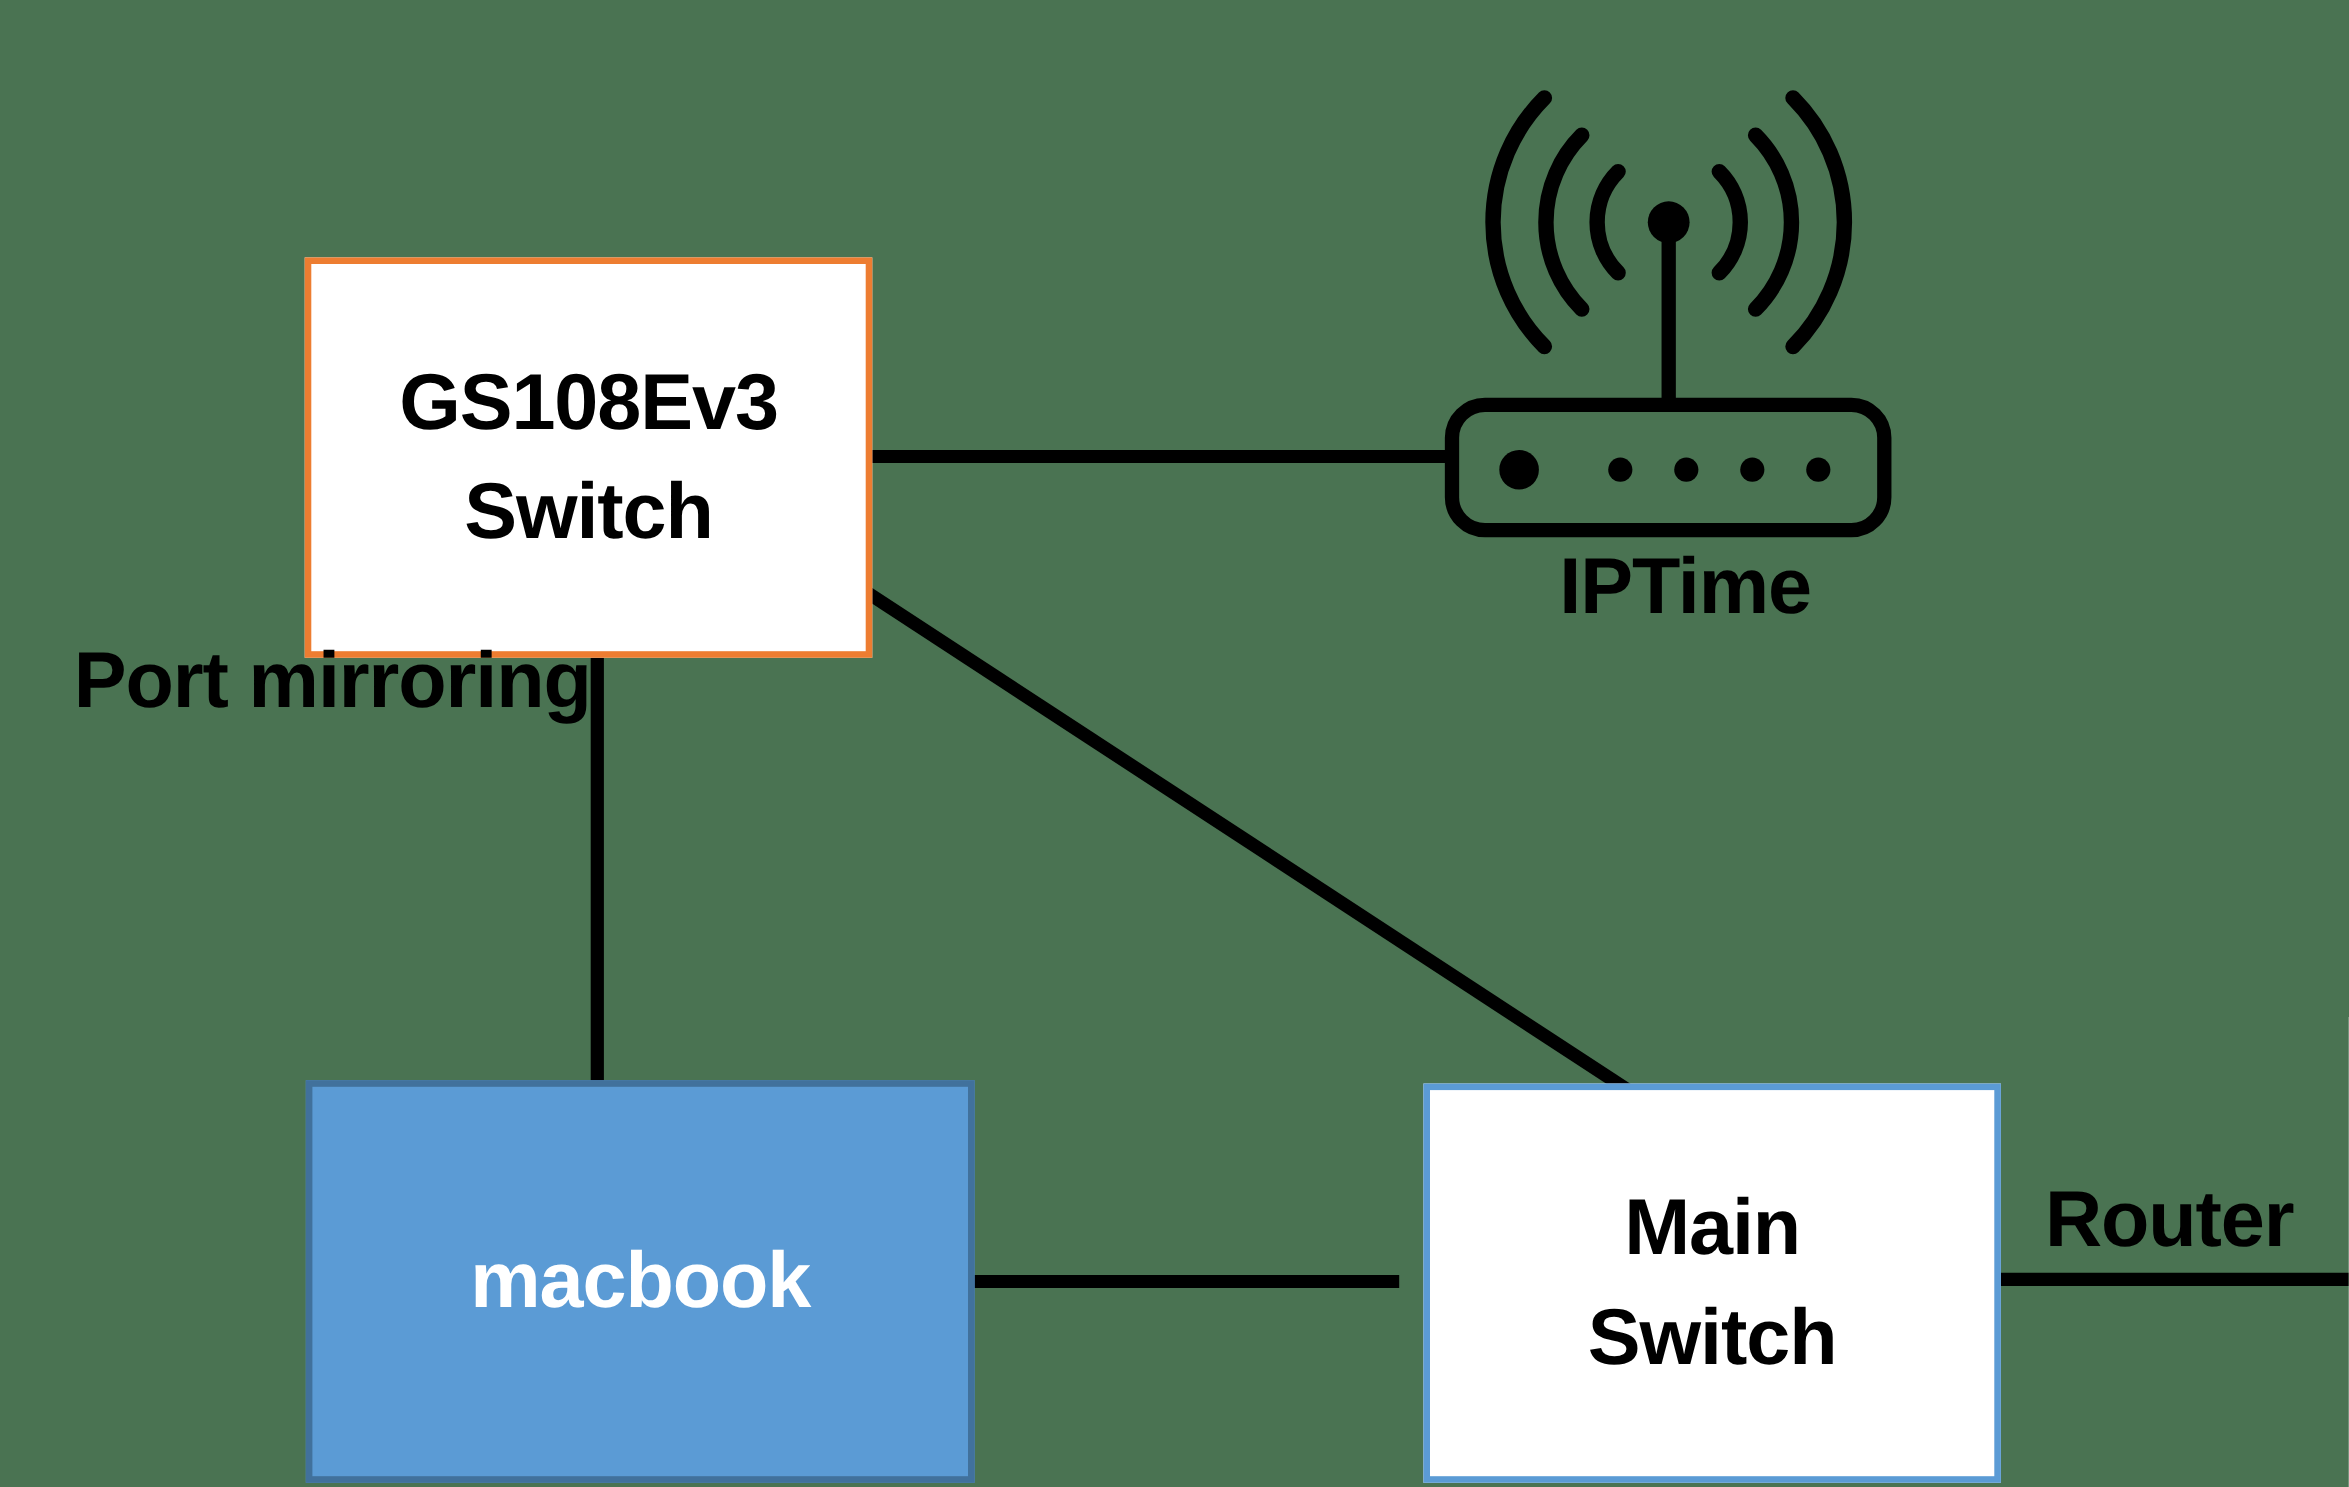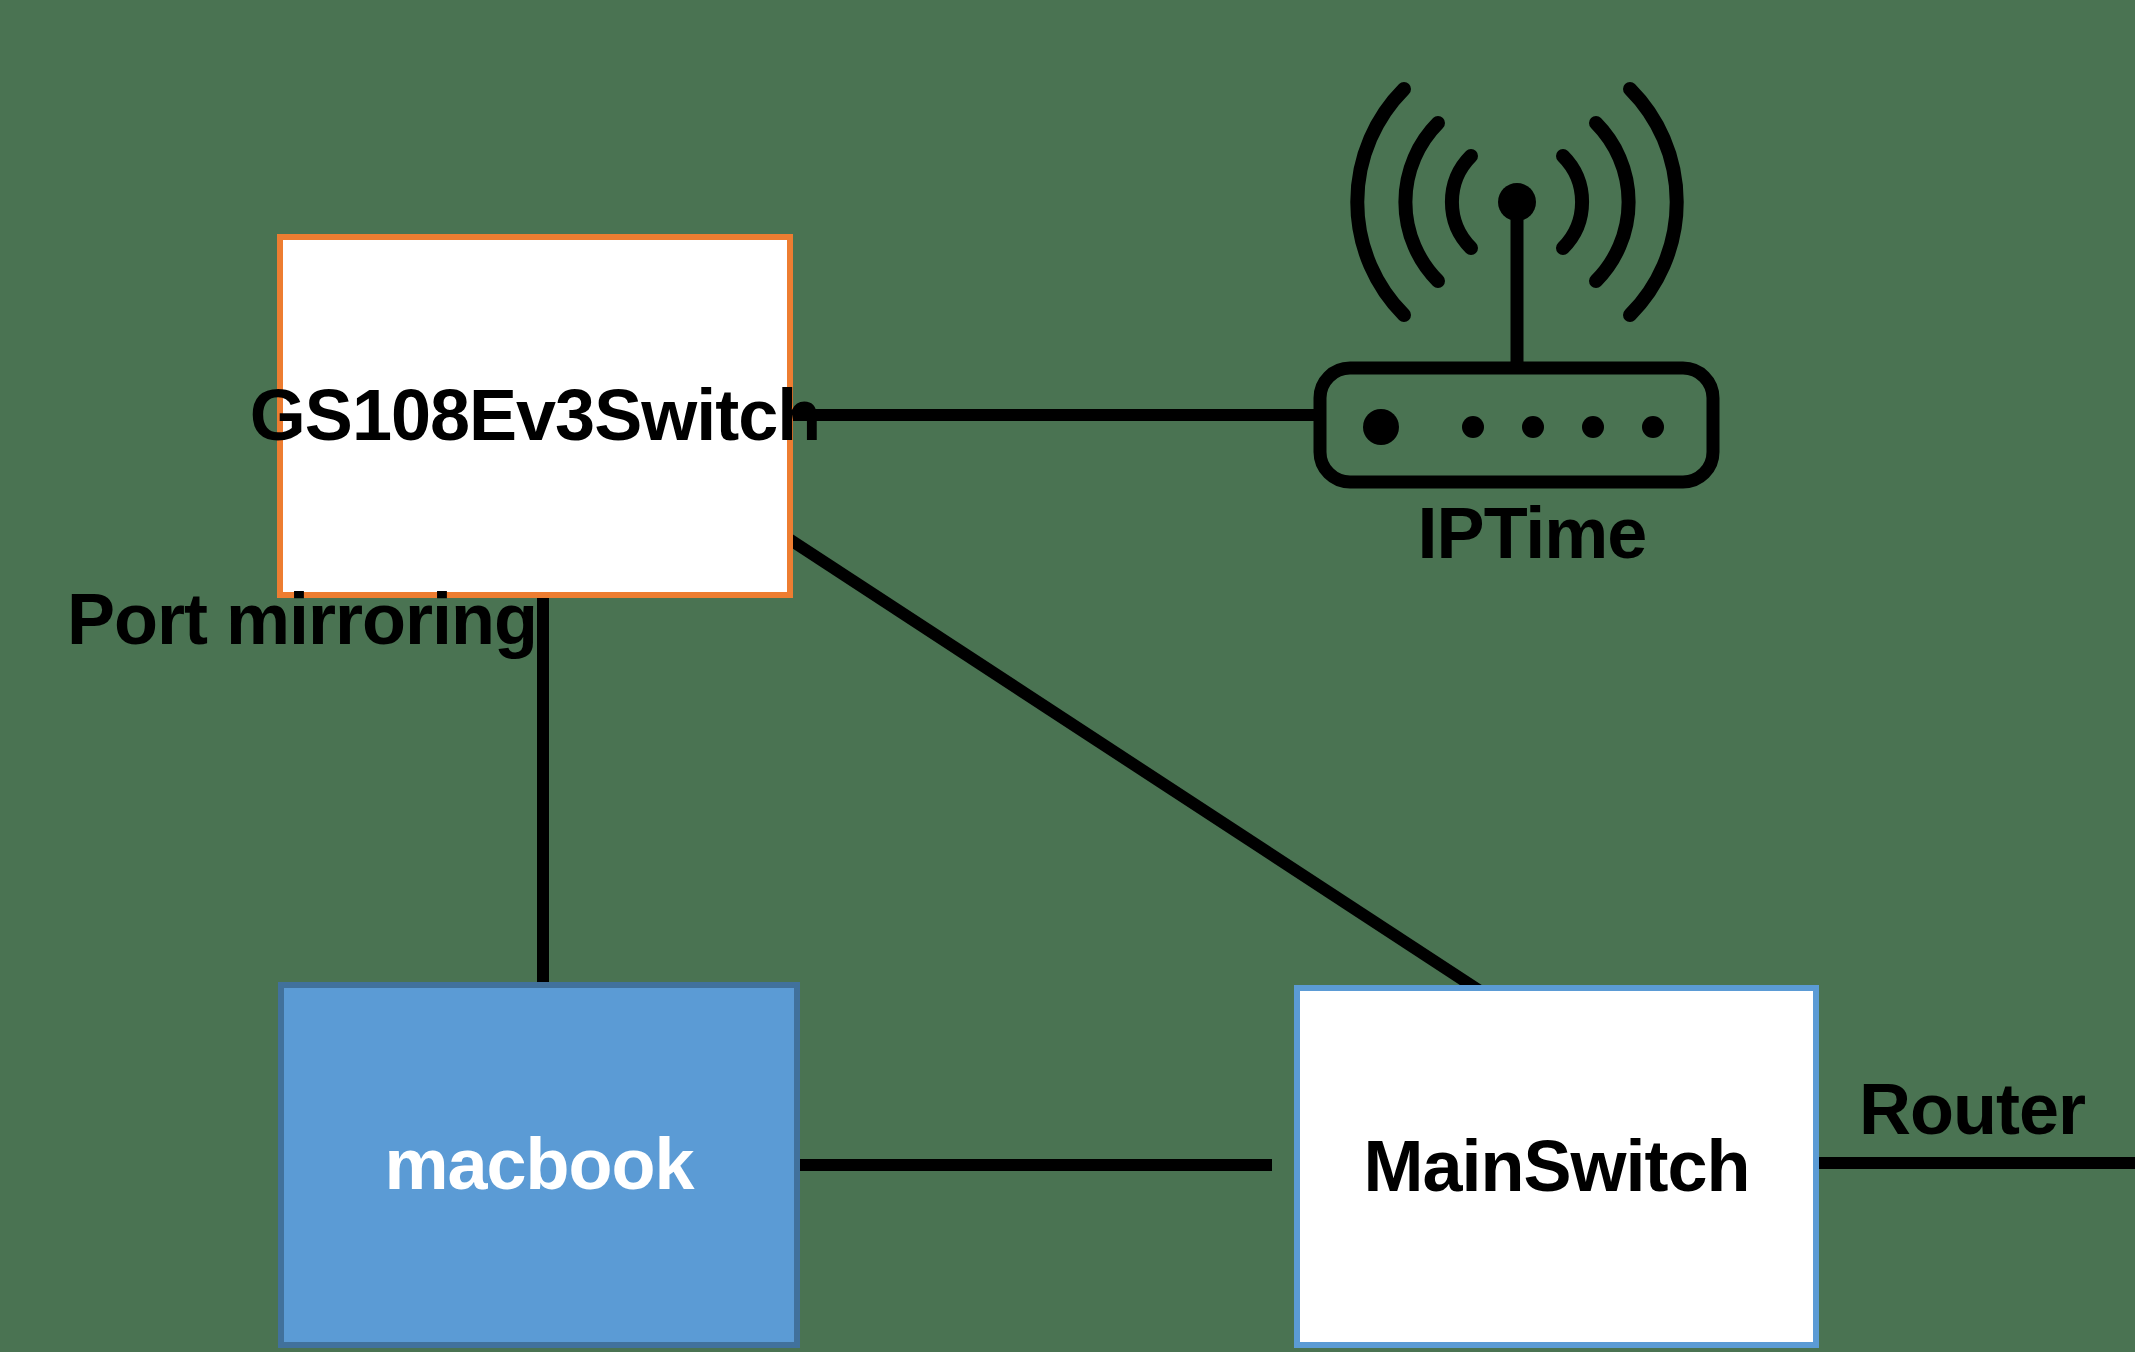--- a/index.html
+++ b/index.html
@@ -12,31 +12,31 @@
     color:#000;
   }
   svg.layer {
     position:absolute; left:0; top:0;
     width:2135px; height:1352px;
     z-index:0;
   }
   .node {
     position:absolute;
     box-sizing:border-box;
-    display:flex; flex-direction:row;
+    display:flex; flex-direction:column;
     align-items:center; justify-content:center;
     text-align:left;
     z-index:1;
   }
   .node-gs {
     left:277px; top:234px; width:516px; height:364px;
     background:#FFFFFF; border:6px solid #ED7D31;
   }
   .node-macbook {
-    left:278px; top:982px; width:522px; height:366px;
+    left:278px; top:982px; width:608px; height:366px;
     background:#5B9BD5; border:6px solid #41719C;
     color:#FFFFFF;
   }
   .node-mainswitch {
     left:1268px; top:985px; width:525px; height:363px;
     background:#FFFFFF; border:6px solid #5B9BD5;margin-left:26px;
   }
   .diagram-text {
     font-size:72px;
     font-weight:600;

